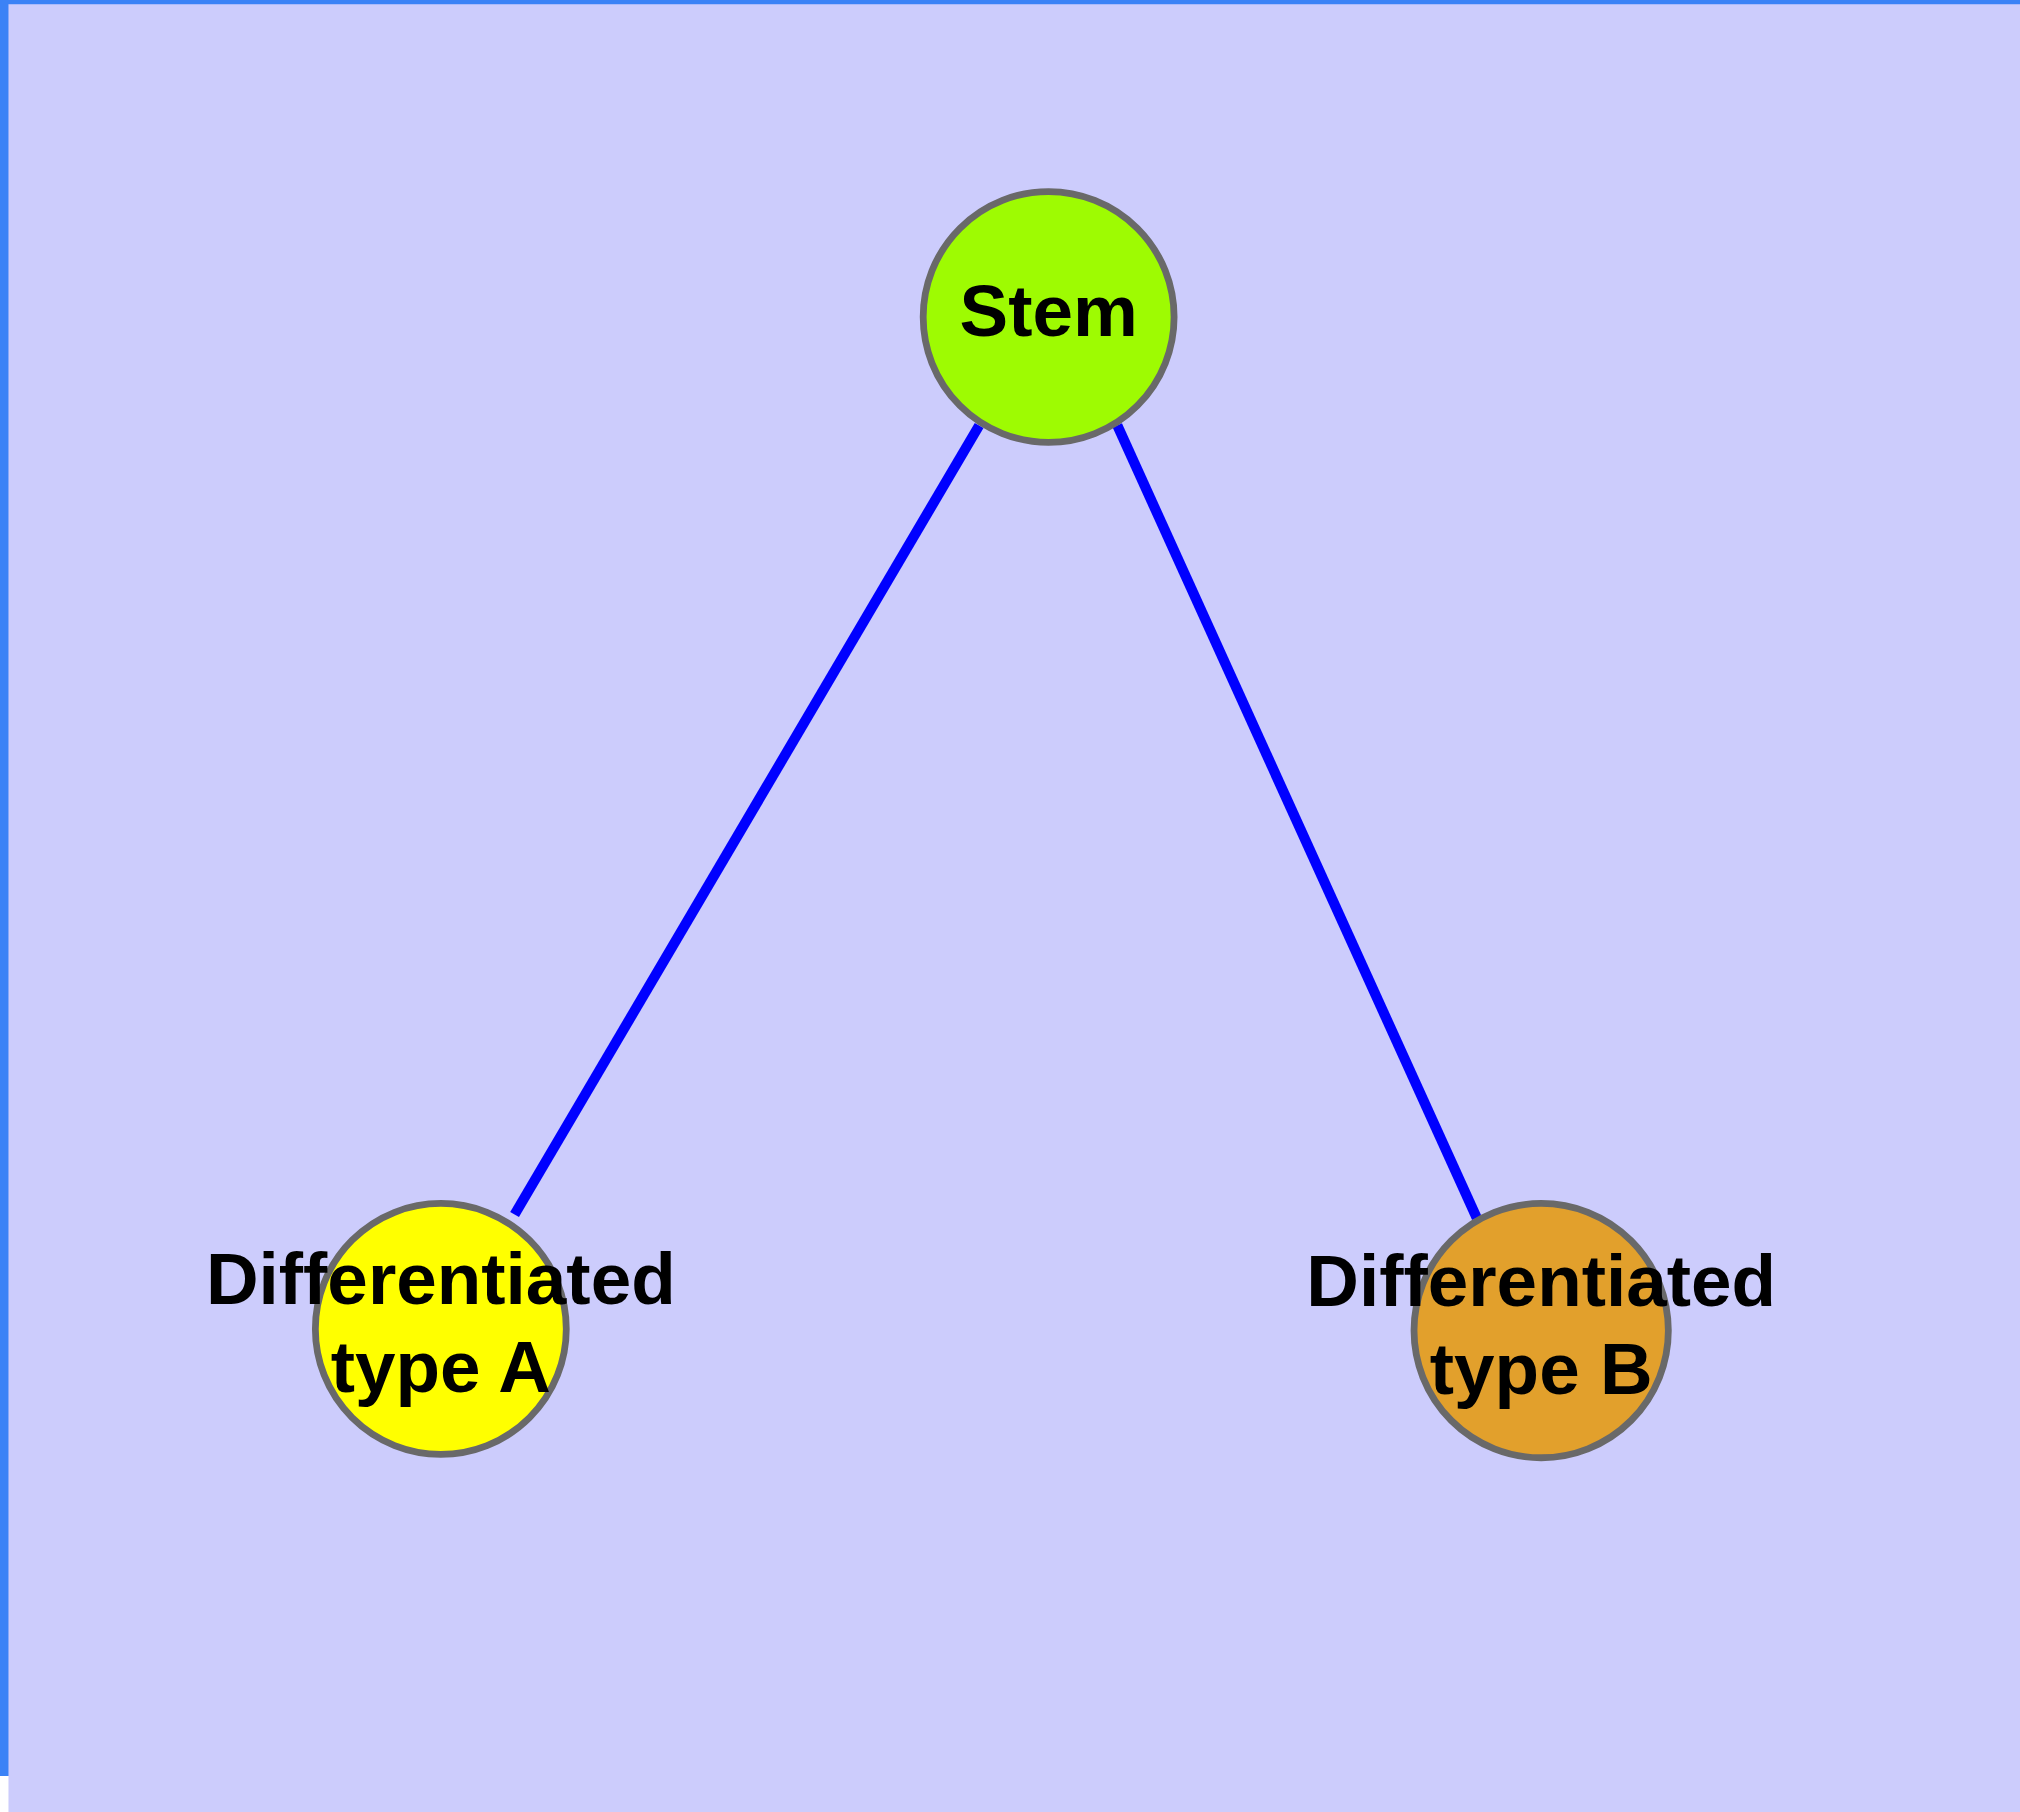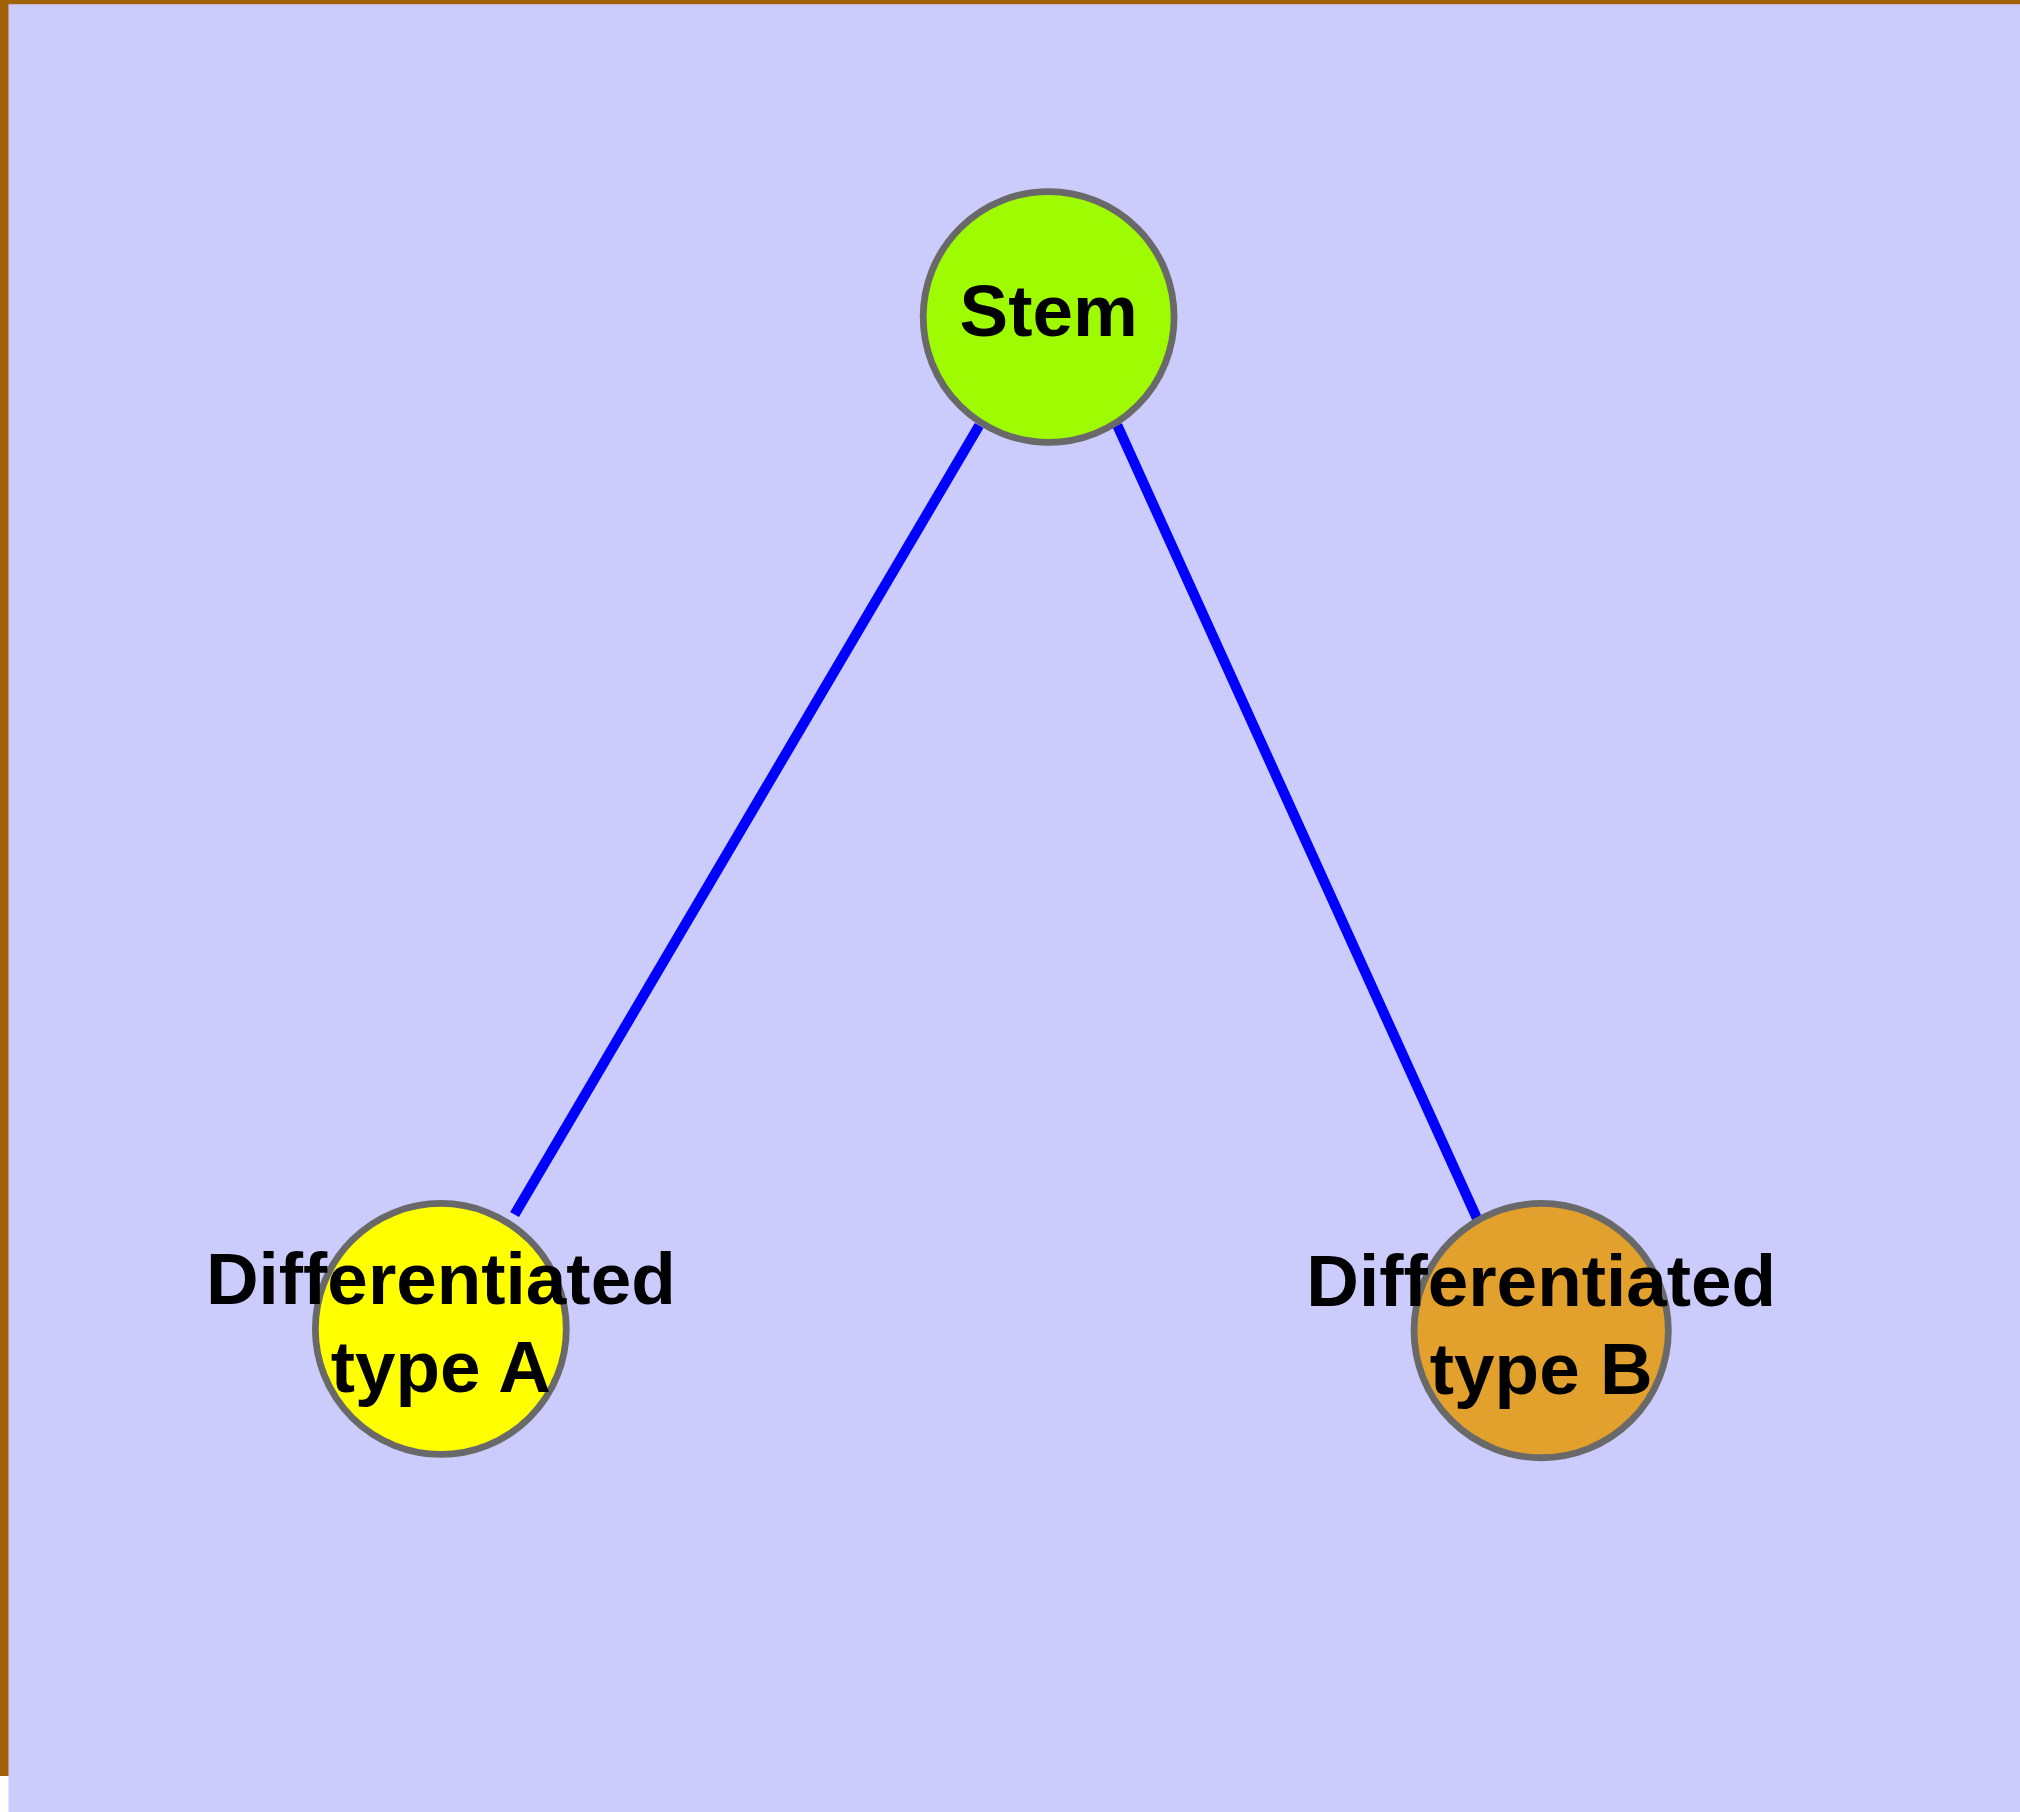--- a/index.html
+++ b/index.html
@@ -33,21 +33,21 @@
     font-weight: bold;
     fill: #000000;
     dominant-baseline: middle;
     text-anchor: middle;
     white-space: pre;
   }
 </style>
 </head>
 <body style="width: 2021px; height: 1812px;">
 
-<div id="canvas-root" style="width: 2021px; height: 1776px; background: #a16207;">
+<div id="canvas-root" style="width: 2021px; height: 1776px; background: #3b82f6;">
   <svg id="graph-svg" viewBox="0 0 2384 2138" preserveAspectRatio="none" xmlns="http://www.w3.org/2000/svg">
 
     <rect id="plot-background" x="10" y="5" width="2374" height="2133" fill="#ccccfc"></rect>
 
     <g id="edges-layer">
         <line x1="1155" y1="502" x2="607" y2="1433" stroke="#0000ff" stroke-width="12" stroke-linecap="butt"></line>
         <line x1="1318" y1="502" x2="1742" y2="1437" stroke="#0000ff" stroke-width="12" stroke-linecap="butt"></line>
       </g>
     <g id="nodes-layer">
         <circle cx="1237" cy="374" r="148" fill="#9efb02" stroke="#696969" stroke-width="8"></circle>

